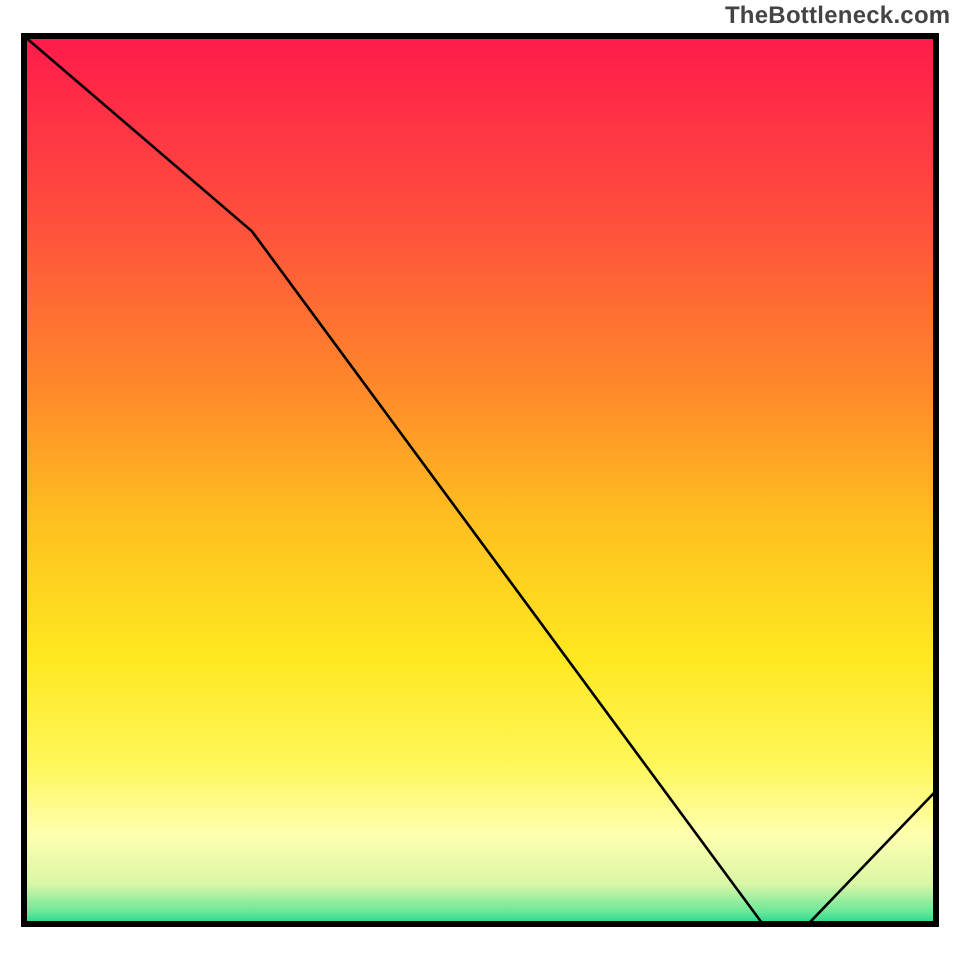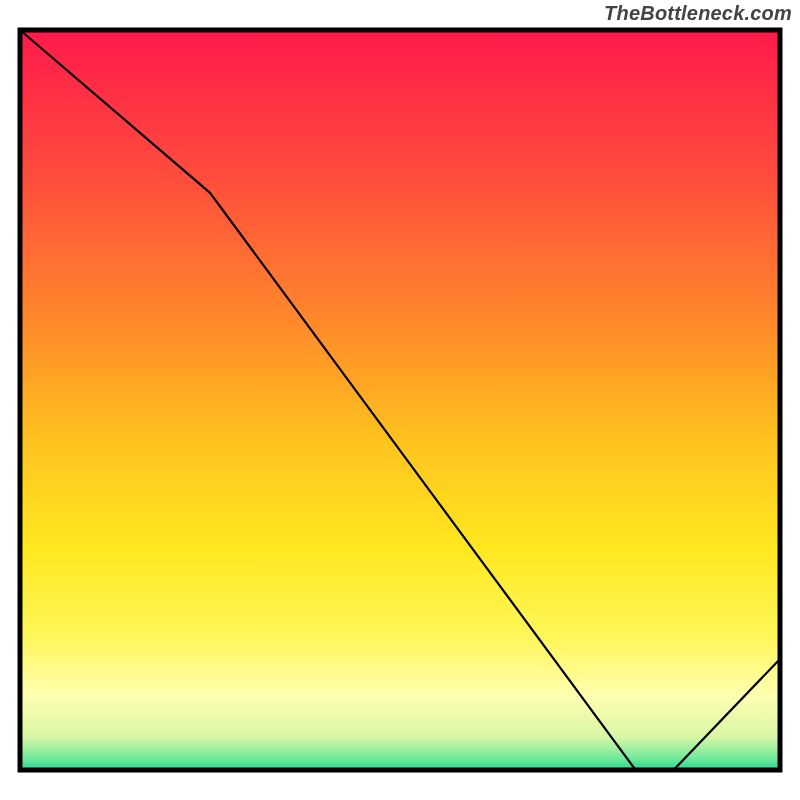--- a/index.html
+++ b/index.html
@@ -7,21 +7,20 @@
     padding: 0;
     width: 800px;
     height: 800px;
     background: #ffffff;
     font-family: Arial, Helvetica, sans-serif;
   }
   .chart-wrap {
     position: relative;
     width: 800px;
     height: 800px;
-    font-style: italic;
   }
   svg {
     display: block;
   }
   .watermark {
     position: absolute;
     top: 2px;
     right: 8px;
     font-size: 20px;
     font-weight: 600;

